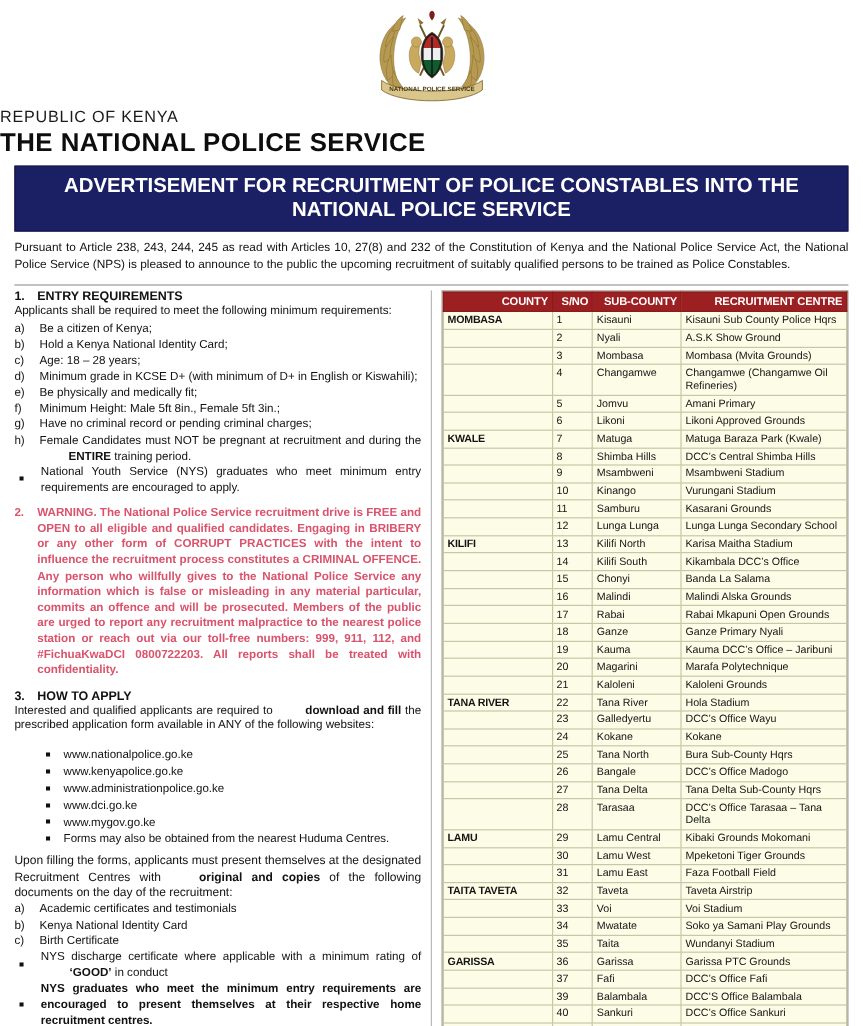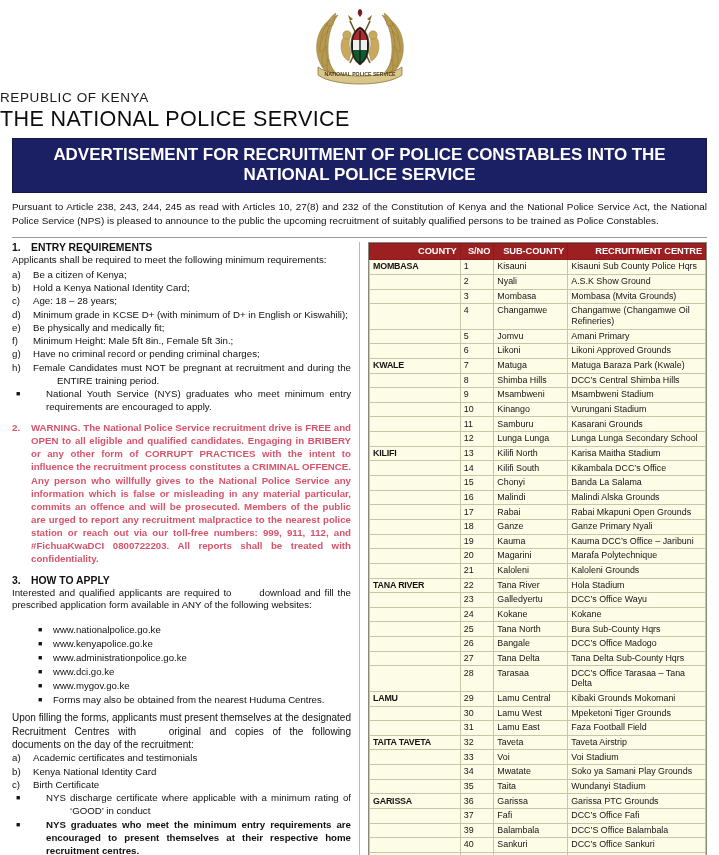--- a/index.html
+++ b/index.html
@@ -17,21 +17,21 @@
   }
 
   
   .header { text-align: left; padding-top: 1px; }
   .crest { width: 112px; height: 88px; margin: 0 auto; display:block; }
   .republic {
     font-size: 13.5px; letter-spacing: .6px; font-weight: 400;
     color: #1b1b1b; margin-top: 1px;
   }
   .nps-title {
-    font-size: 21.5px; font-weight: normal; letter-spacing: .4px;
+    font-size: 21.5px; font-weight: bold; letter-spacing: .4px;
     color: #0d0d0d; margin-top: 2px; margin-bottom: 6px;
   }
 
   
   .banner-wrap { padding: 0 12px; }
   .banner {
     background: #1b1f63;
     color: #ffffff;
     font-weight: bold;
     font-size: 17px;
@@ -79,23 +79,24 @@
   }
   .lettered { list-style: none; }
   .lettered li {
     display: flex; gap: 5px;
     font-size: 9.7px; line-height: 1.34; color: #111;
     margin-bottom: 0.3px;
   }
   .lettered li .lbl { width: 16px; flex: 0 0 16px; }
   .lettered li .txt { flex: 1; text-align: justify; }
   .bullet-row {
-    display: flex; gap: 22px;
+    display: flex; gap: 10px;
     font-size: 9.7px; line-height: 1.34; color: #111;
     margin-bottom: 0.5px;
+    align-items: center;
   }
   .bullet-row .bul {
     width: 12px; flex: 0 0 12px; text-align: center;
     font-size: 7px; line-height: 1.9;
   }
   .bullet-row .txt { flex: 1; text-align: justify; }
   .bullet-row.bold .txt { font-weight: bold; }
 
   .warning {
     display: flex; gap: 6px;
@@ -112,21 +113,21 @@
   .para {
     font-size: 10px; line-height: 1.34; color: #111;
     text-align: justify; margin-top: 4px;
   }
   .url-list { list-style: none; padding-left: 26px; margin-top: 11px; }
   .url-list li {
     display: flex; gap: 7px;
     font-size: 9.6px; line-height: 1.42; color: #111;
   }
   .url-list li .bul { font-size: 7px; line-height: 2.0; width: 8px; }
-  b, strong { font-weight: normal; padding-left: 24px; }
+  b, strong { font-weight: bold; padding-left: 24px; }
 
   
   table.centres {
     width: 100%;
     border-collapse: collapse;
     background: #fdfce6;
     table-layout: fixed;
   }
   table.centres th {
     background: #9c1f21;

